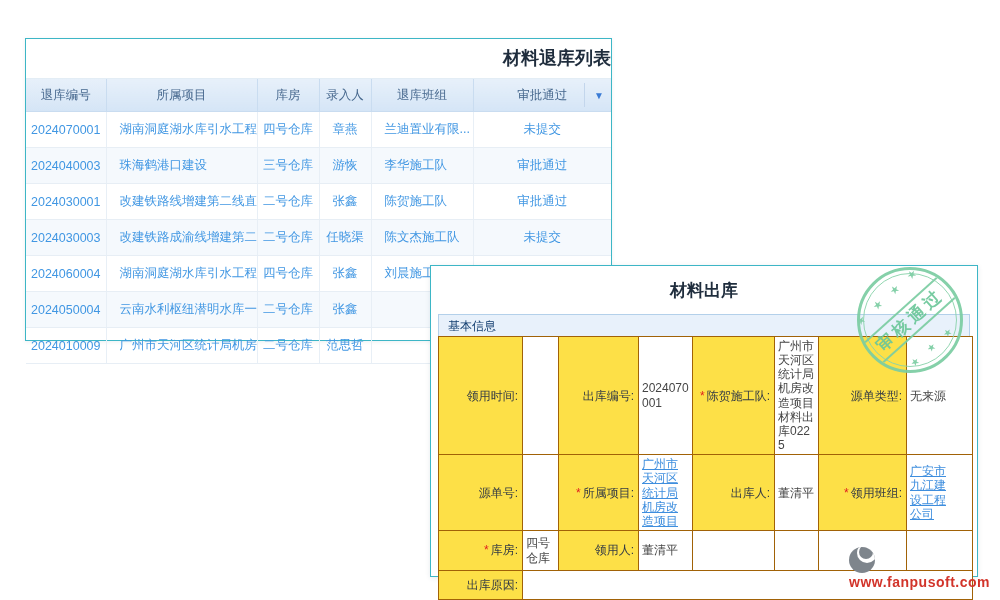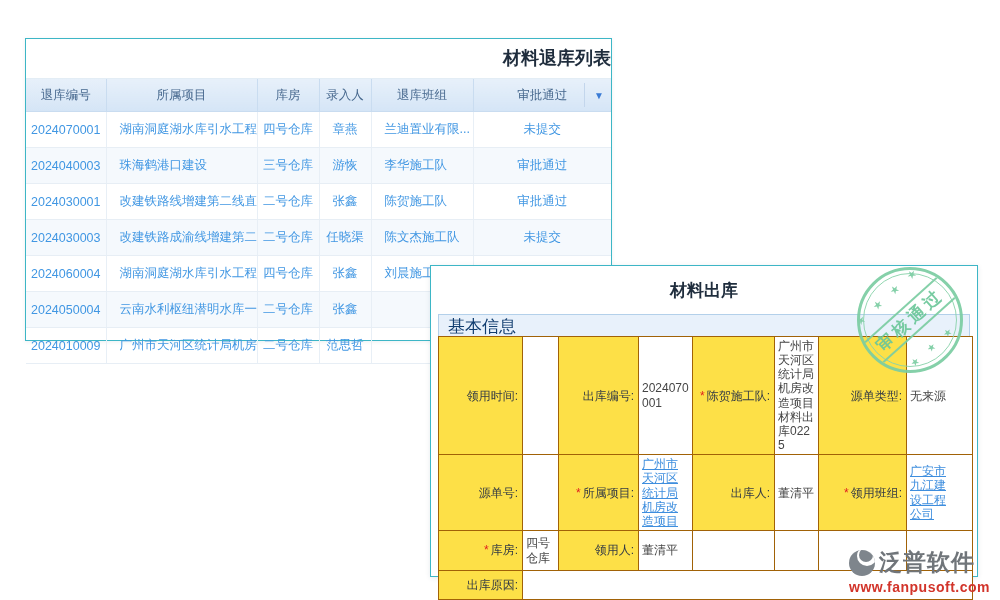--- a/index.html
+++ b/index.html
@@ -25,21 +25,21 @@
   #return-table tr:nth-child(even) td{background:#f5f9fd;}
   #return-table td.al{text-align:left;padding-left:13px;}
   td.st-pending{color:#3b55d2;}
   td.st-approved{color:#2fa352;}
 
   
   #outbound-panel{left:430px;top:265px;width:548px;height:312px;z-index:2;box-shadow:0 1px 5px rgba(0,60,90,.10);}
   .p2-title{height:48px;line-height:50px;text-align:center;font-size:17px;font-weight:bold;color:#1f2d3d;}
   .p2-inner{margin:0 7px;}
   .section-bar{height:23px;line-height:23px;background:#e8f1fb;border:1px solid #b3d0ea;
-    font-size:17px;color:#123e70;padding-left:9px;box-sizing:border-box;}
+    font-size:12px;color:#123e70;padding-left:9px;box-sizing:border-box;}
   #form-table{width:100%;border-collapse:collapse;table-layout:fixed;margin-top:-1px;}
   #form-table col.f1{width:84px}#form-table col.f2{width:36px}#form-table col.f3{width:80px}
   #form-table col.f4{width:54px}#form-table col.f5{width:82px}#form-table col.f6{width:44px}
   #form-table col.f7{width:88px}#form-table col.f8{width:66px}
   #form-table td{border:1px solid #a16207;font-size:12px;line-height:1.18;vertical-align:middle;
     word-break:break-all;box-sizing:border-box;}
   td.lbl{background:#fde047;color:#333a44;text-align:right;padding:2px 4px 2px 2px;}
   td.val{background:#fff;color:#454545;text-align:left;padding:2px 3px;}
   .req{color:#e01f1f;margin-right:2px;font-size:12px;}
   a.flink{color:#3e8ede;text-decoration:underline;cursor:pointer;}
@@ -230,16 +230,15 @@
     <div class="stamp-band">
       <span class="stamp-text">审核通过</span>
     </div>
     <div class="stars stars-bottom">★ ★ ★</div>
   </div>
 </div>
 
 <div id="logo">
   <div class="logo-row">
     <div class="logo-mark"></div>
-    <div class="logo-name">泛普软件</div>
   </div>
   <div class="logo-url">www.fanpusoft.com</div>
 </div>
 
 </body></html>

